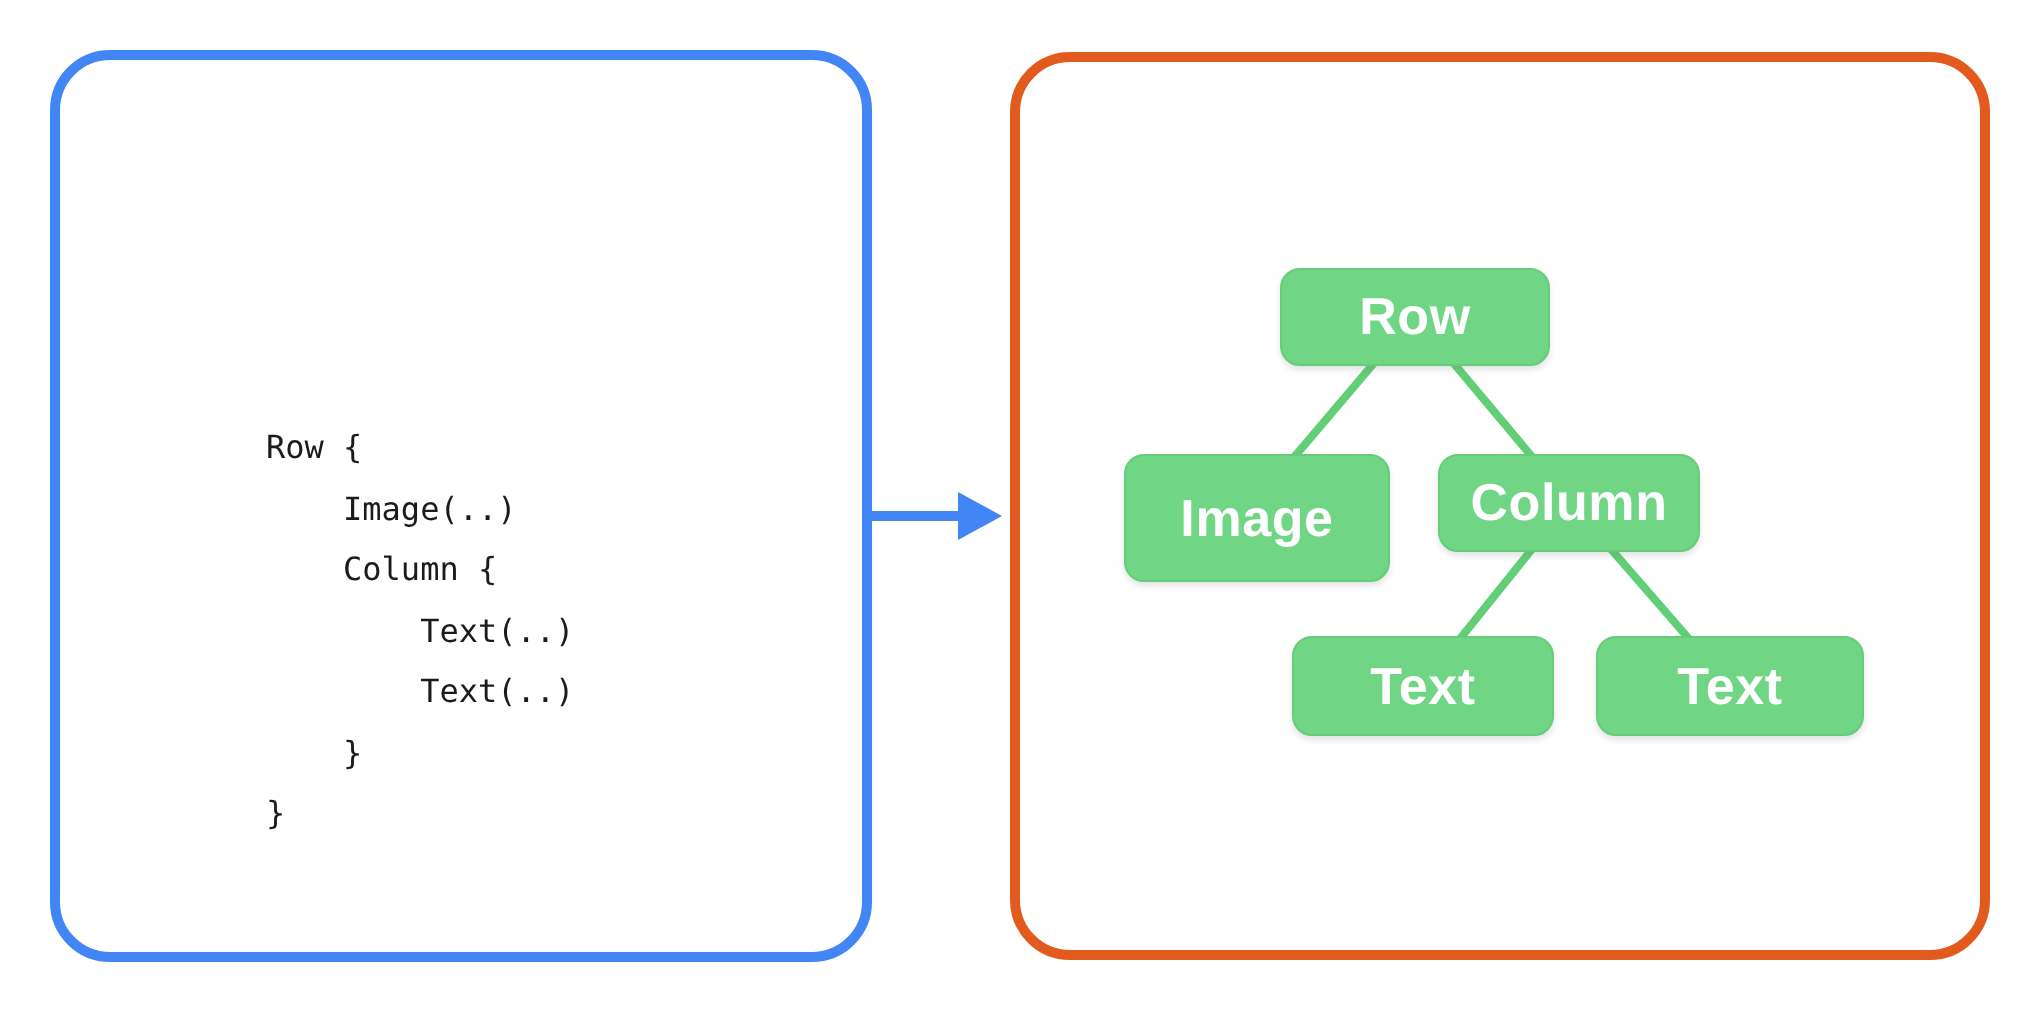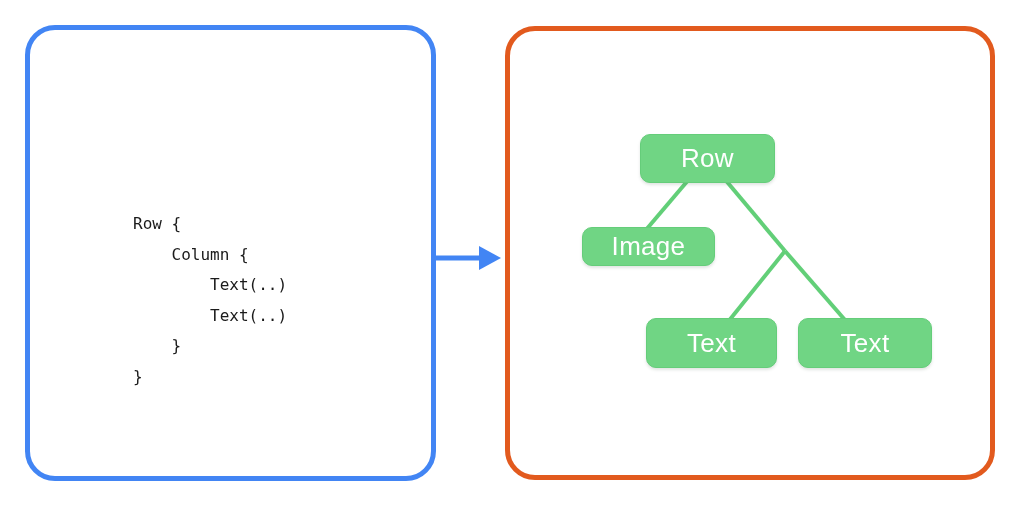--- a/index.html
+++ b/index.html
@@ -75,39 +75,40 @@
     position: absolute;
     z-index: 2;
     display: flex;
     align-items: center;
     justify-content: center;
     background: #70D584;
     border: 1px solid #65cd7a;
     border-radius: 10px;
     box-sizing: border-box;
     color: #ffffff;
-    font-weight: normal;
+    font-weight: bold;
     font-size: 26px;
     letter-spacing: 0.3px;
     box-shadow: 0 2px 3px rgba(90, 110, 95, 0.18);
   }
   .node-row    { left: 640px; top: 134px; width: 135px; height: 49px; }
-  .node-image  { left: 582px; top: 227px; width: 133px; height: 39px; }
+  .node-image  { left: 562px; top: 227px; width: 133px; height: 64px; }
   .node-column { left: 719px; top: 227px; width: 131px; height: 49px; }
   .node-text-1 { left: 646px; top: 318px; width: 131px; height: 50px; }
   .node-text-2 { left: 798px; top: 318px; width: 134px; height: 50px; }
 </style>
 </head>
 <body>
 
 <div class="canvas">
 
   <div class="code-panel">
     <div class="code-block">
       <div class="code-line">Row {</div>
+      <div class="code-line">    Image(..)</div>
       <div class="code-line">    Column {</div>
       <div class="code-line">        Text(..)</div>
       <div class="code-line">        Text(..)</div>
       <div class="code-line">    }</div>
       <div class="code-line">}</div>
     </div>
   </div>
 
   <svg class="transform-arrow" viewBox="0 0 68 30" xmlns="http://www.w3.org/2000/svg">
     <line x1="0" y1="15" x2="49" y2="15" stroke="#4285F4" stroke-width="5"></line>
@@ -122,20 +123,23 @@
     <line x1="785" y1="251" x2="711" y2="343" stroke="#62CF78" stroke-width="4"></line>
     <line x1="785" y1="251" x2="865" y2="343" stroke="#62CF78" stroke-width="4"></line>
   </svg>
 
   <div class="tree-node node-row">
     <span>Row</span>
   </div>
   <div class="tree-node node-image">
     <span>Image</span>
   </div>
+  <div class="tree-node node-column">
+    <span>Column</span>
+  </div>
   <div class="tree-node node-text-1">
     <span>Text</span>
   </div>
   <div class="tree-node node-text-2">
     <span>Text</span>
   </div>
 
 </div>
 
 </body></html>

